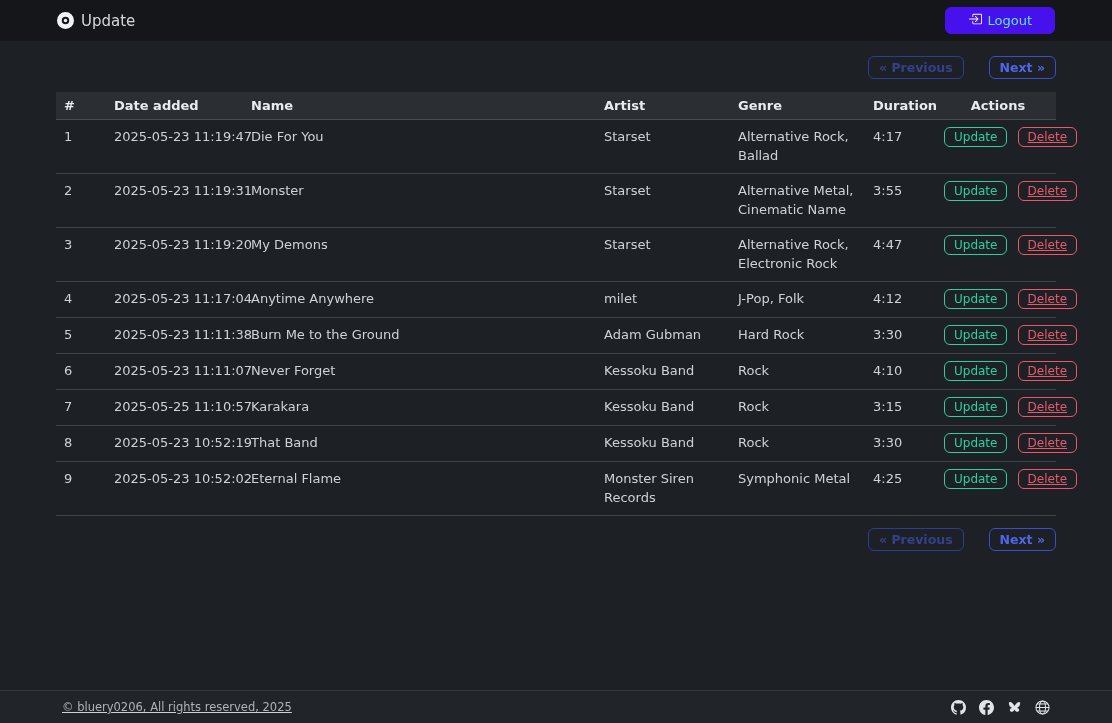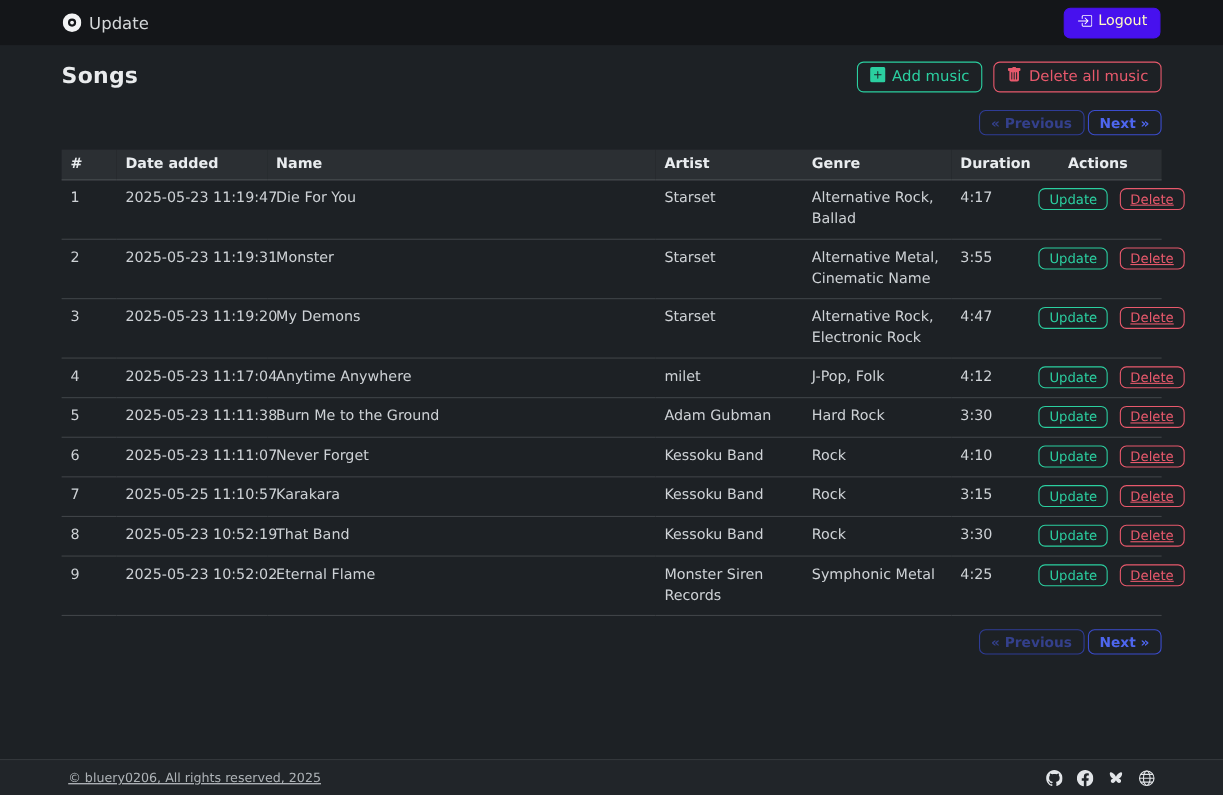--- a/index.html
+++ b/index.html
@@ -20,27 +20,27 @@
     align-items: center;
     justify-content: space-between;
     padding: 0 57px;
     flex: 0 0 auto;
   }
   .brand { display:flex; align-items:center; gap:7px; color:#d5d8da; font-size:15px; }
   .brand svg { display:block; }
   .btn-logout {
     background: var(--logout-bg, #4711ee);
     border: 1px solid var(--logout-bg, #4711ee);
-    color:#fef9c3;
+    color:#5eead4;
     border-radius: 6px;
-    padding: 4px 11px;
+    padding: 4px 22px;
     font-size: 13px;
     font-family: inherit;
     display: inline-flex;
-    align-items: flex-start;
+    align-items: center;
     gap: 5px;
     cursor: pointer;
   }
   
   .main { flex: 1 1 auto; padding: 15px 56px 0; }
   .page-header { display:flex; align-items:flex-start; justify-content:space-between; margin-bottom: 16px; }
   .page-title { font-size: 20px; font-weight: bold; color: #e9ebed; letter-spacing: .2px; }
   .toolbar { display:flex; gap:10px; }
   .btn-outline {
     background: transparent;
@@ -48,21 +48,21 @@
     padding: 4px 11px;
     font-size: 13.5px;
     font-family: inherit;
     display: inline-flex;
     align-items: center;
     gap: 6px;
     cursor: pointer;
   }
   .btn-outline.teal { border:1px solid var(--teal,#2bcfa0); color: var(--teal,#2bcfa0); }
   .btn-outline.red  { border:1px solid var(--red,#e8596c);  color: var(--red,#e8596c); }
-  .pagination { display:flex; justify-content:flex-end; gap:3px;align-items:flex-end; }
+  .pagination { display:flex; justify-content:flex-end; gap:25px;align-items:flex-end; }
   .pagination.top { margin-bottom: 13px; }
   .pagination.bottom { margin-top: 12px; }
   .page-btn {
     background: transparent;
     border-radius: 6px;
     padding: 3px 10px;
     font-size: 12.5px;
     font-weight: bold;
     font-family: inherit;
     cursor: pointer;
@@ -134,41 +134,20 @@
         <path d="M6 3.5a.5.5 0 0 1 .5-.5h8a.5.5 0 0 1 .5.5v9a.5.5 0 0 1-.5.5h-8a.5.5 0 0 1-.5-.5v-2a.5.5 0 0 0-1 0v2A1.5 1.5 0 0 0 6.5 14h8a1.5 1.5 0 0 0 1.5-1.5v-9A1.5 1.5 0 0 0 14.5 2h-8A1.5 1.5 0 0 0 5 3.5v2a.5.5 0 0 0 1 0v-2z"></path>
         <path d="M11.854 8.354a.5.5 0 0 0 0-.708l-3-3a.5.5 0 1 0-.708.708L10.293 7.5H1.5a.5.5 0 0 0 0 1h8.793l-2.147 2.146a.5.5 0 0 0 .708.708l3-3z"></path>
       </svg>
     </span>
     <span>Logout</span>
   </button>
 </div>
 
 <div class="main">
 
-  <div class="page-header">
-    <div class="page-title">Songs</div>
-    <div class="toolbar">
-      <button class="btn-outline teal">
-        <span>
-          <svg width="14" height="14" viewBox="0 0 16 16" fill="#2bcfa0">
-            <path d="M2 0a2 2 0 0 0-2 2v12a2 2 0 0 0 2 2h12a2 2 0 0 0 2-2V2a2 2 0 0 0-2-2H2zm6.5 4.5v3h3a.5.5 0 0 1 0 1h-3v3a.5.5 0 0 1-1 0v-3h-3a.5.5 0 0 1 0-1h3v-3a.5.5 0 0 1 1 0z"></path>
-          </svg>
-        </span>
-        <span>Add music</span>
-      </button>
-      <button class="btn-outline red">
-        <span>
-          <svg width="14" height="14" viewBox="0 0 16 16" fill="#e8596c">
-            <path d="M2.5 1a1 1 0 0 0-1 1v1a1 1 0 0 0 1 1H3v9a2 2 0 0 0 2 2h6a2 2 0 0 0 2-2V4h.5a1 1 0 0 0 1-1V2a1 1 0 0 0-1-1H10a1 1 0 0 0-1-1H7a1 1 0 0 0-1 1H2.5zm3 4a.5.5 0 0 1 .5.5v7a.5.5 0 0 1-1 0v-7a.5.5 0 0 1 .5-.5zM8 5a.5.5 0 0 1 .5.5v7a.5.5 0 0 1-1 0v-7A.5.5 0 0 1 8 5zm3 .5v7a.5.5 0 0 1-1 0v-7a.5.5 0 0 1 1 0z"></path>
-          </svg>
-        </span>
-        <span>Delete all music</span>
-      </button>
-    </div>
-  </div>
 
   <div class="pagination top">
     <button class="page-btn prev"><span>«</span> <span>Previous</span></button>
     <button class="page-btn next"><span>Next</span> <span>»</span></button>
   </div>
 
   <table>
     <colgroup>
       <col style="width:50px">
         <col style="width:137px">

